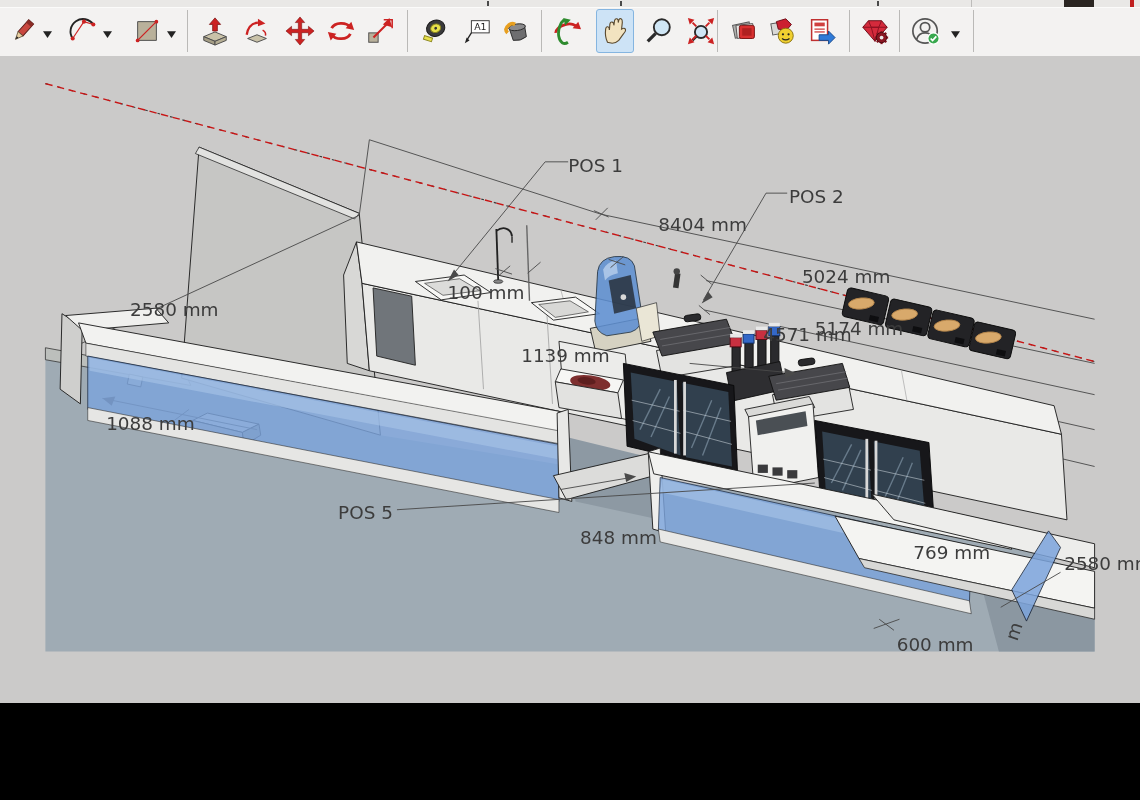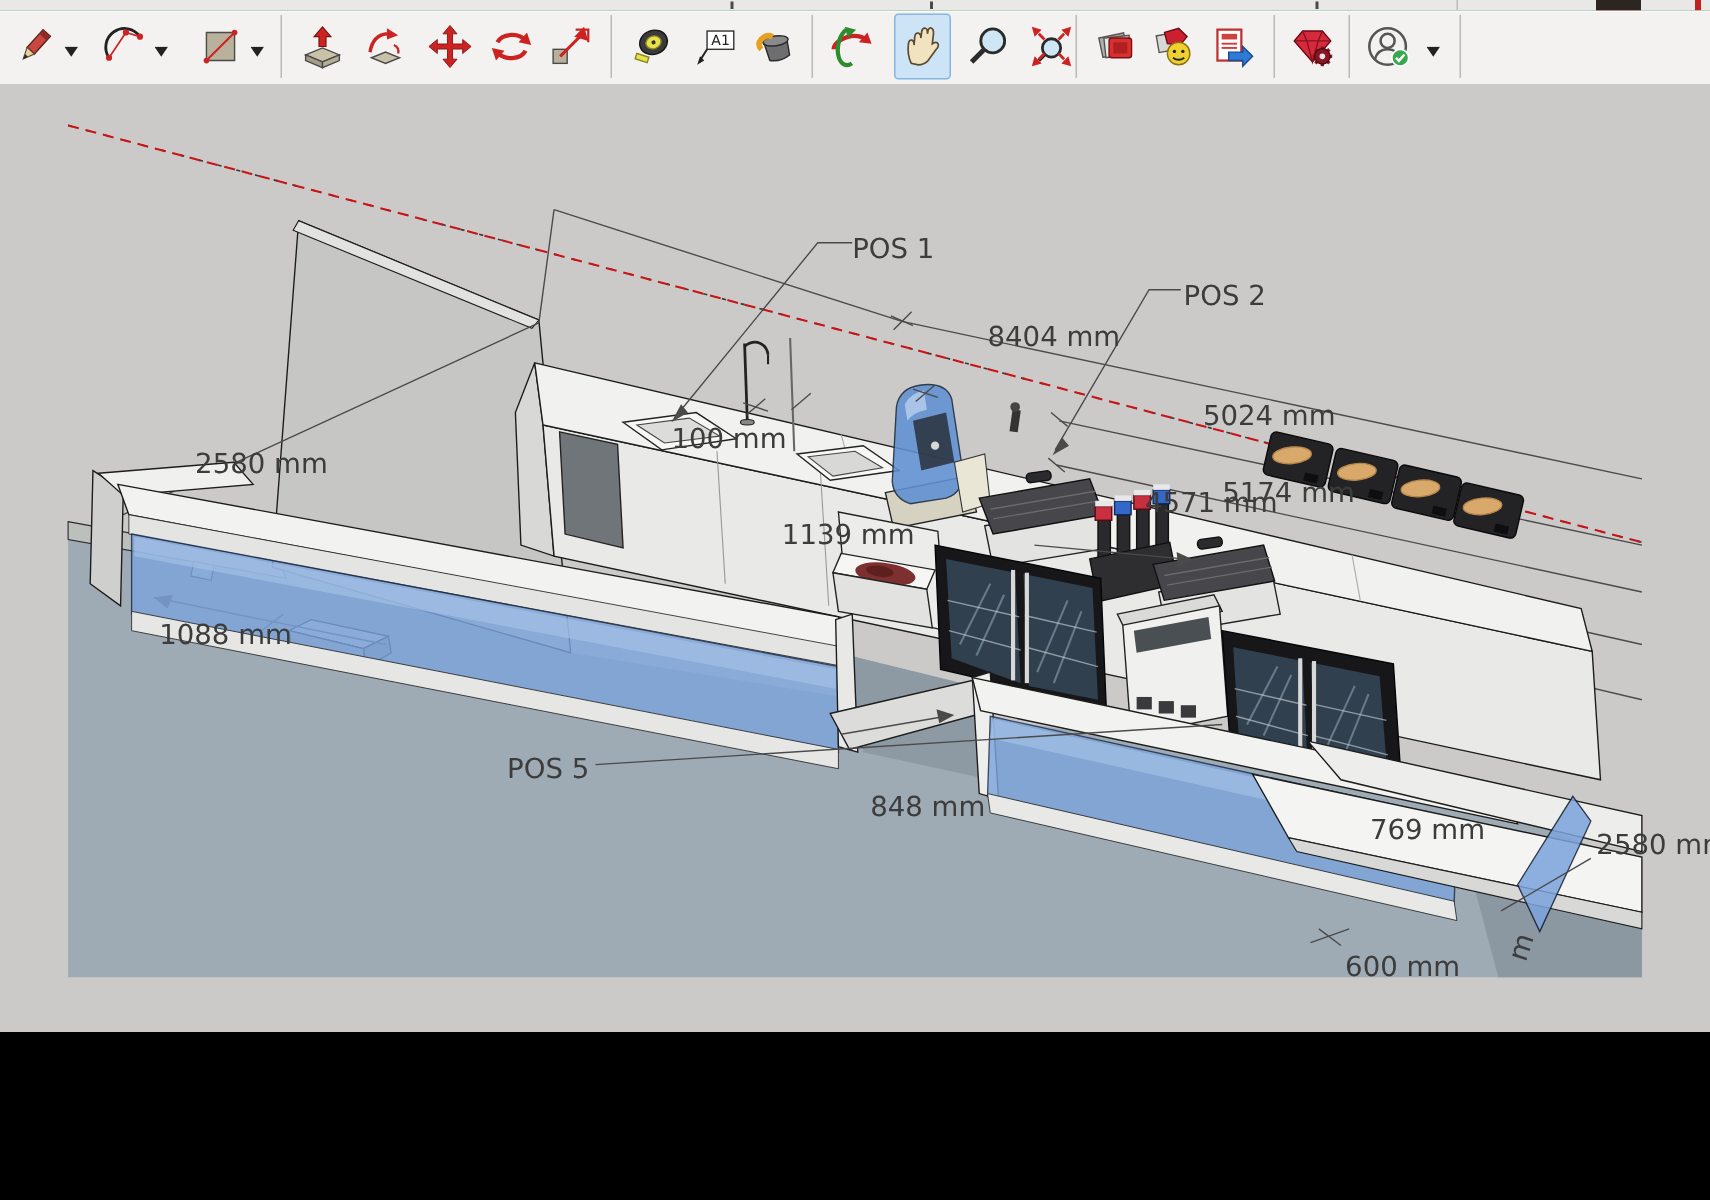--- a/index.html
+++ b/index.html
@@ -1,16 +1,16 @@
 <!DOCTYPE html>
 <html><head>
 <meta charset="utf-8">
 <style>
   html,body{margin:0;padding:0;background:#000;}
-  .screen{position:relative;width:1140px;height:688px;background:#15803d;overflow:hidden;
+  .screen{position:relative;width:1140px;height:800px;background:#701a75;overflow:hidden;
           font-family:"DejaVu Sans",sans-serif;}
   
   .topstrip{position:absolute;left:0;top:0;width:1140px;height:7px;background:#e9e8e6;}
   .ts-mark{position:absolute;top:1px;width:2px;height:5px;background:#4a4a4a;}
   .ts-box{position:absolute;top:0;width:30px;height:7px;background:#2b2622;border-bottom:2px solid #c02020;}
   .ts-red{position:absolute;top:0;width:4px;height:7px;background:#c02020;}
   .ts-sep{position:absolute;top:0;width:1px;height:7px;background:#bdbcba;}
   
   .toolbar{position:absolute;left:0;top:7px;width:1140px;height:49px;background:#f3f2f1;
            border-bottom:1px solid #8f8f8d;box-shadow:inset 0 1px 0 #fbfbfa;}

